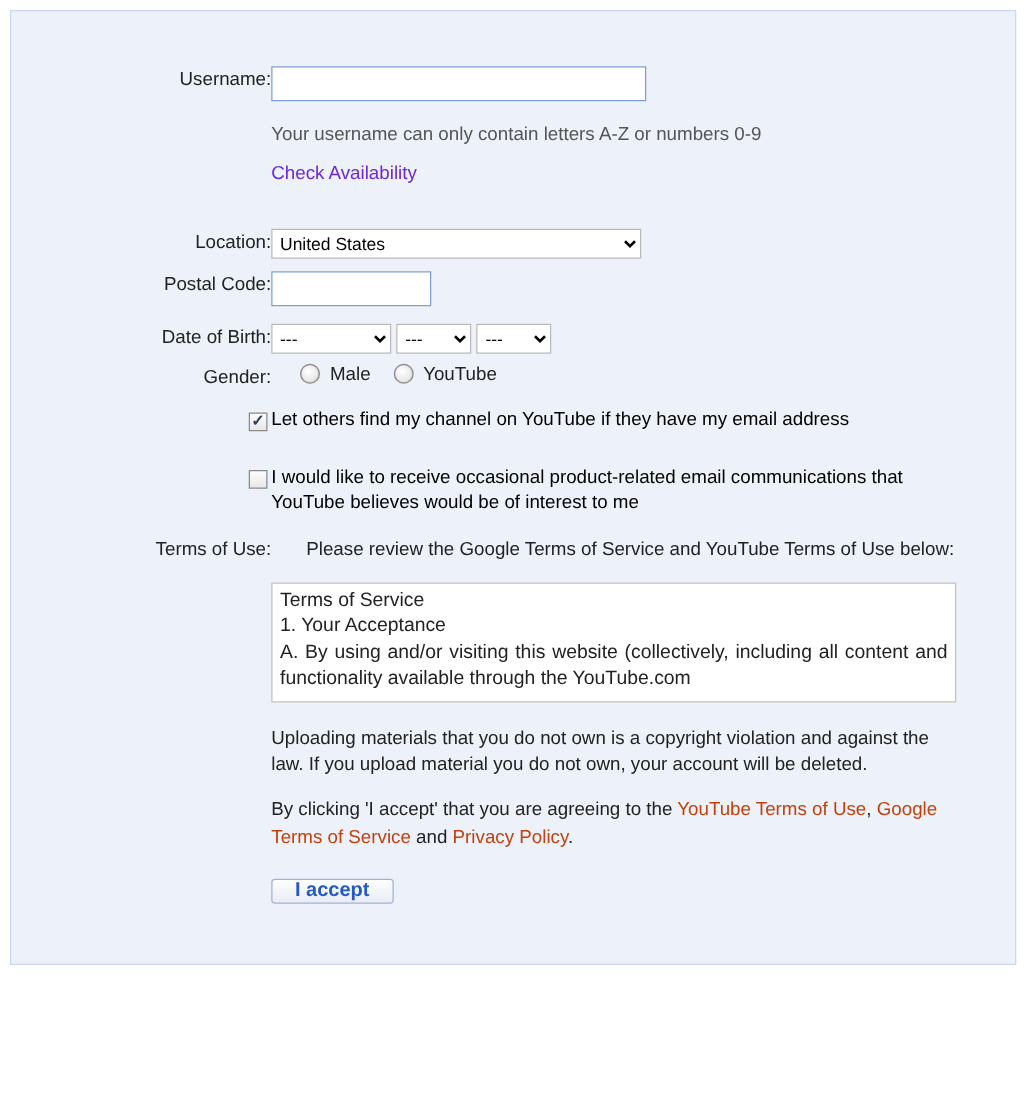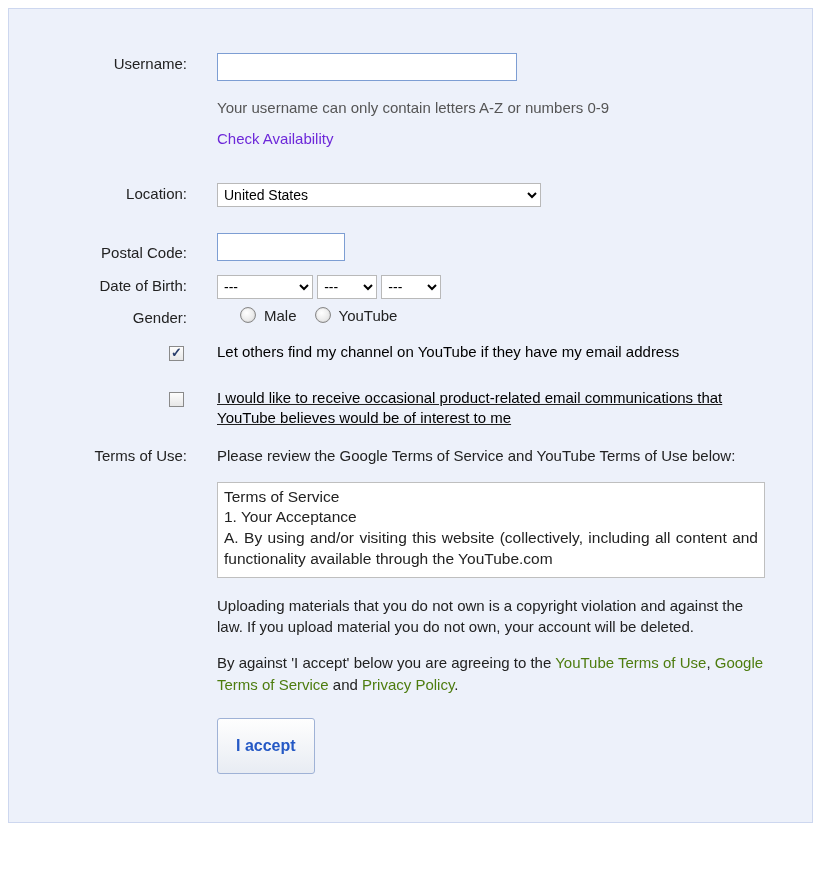--- a/index.html
+++ b/index.html
@@ -19,21 +19,21 @@
   }
   .row {
     display: flex;
     align-items: flex-start;
     margin-bottom: 6px;
   }
   .label-col {
     width: 192px;
     flex: 0 0 192px;
     text-align: right;
-    padding-right: 30px;
+    padding-right: 0;
     padding-top: 4px;
     font-size: 15px;
     color: #222;
   }
   .field-col {
     flex: 1;
     padding-top: 2px;
   }
   input.text {
     border: 1px solid #7d9ed3;
@@ -55,21 +55,21 @@
     cursor: pointer;
     display: inline-block;
   }
   select {
     background: #fff;
     border: 1px solid #b9b9b9;
     height: 24px;
     font-size: 14px;
     padding: 1px 2px;
   }
-  .sel-location { width: 324px; }
+  .sel-location { width: 296px; }
   .sel-month { width: 96px; }
   .sel-day { width: 60px; }
   .sel-year { width: 60px; }
   .gender-col { display:flex; align-items:flex-start; gap:4px; padding-top:2px;}
   .radio {
     appearance: none;
     width: 16px; height: 16px;
     border: 1px solid #888;
     border-radius: 50%;
     background: radial-gradient(circle at 40% 35%, #fff, #dcdcdc);
@@ -110,24 +110,24 @@
     padding: 4px 6px;
     font-size: 15.5px;
     line-height: 1.35;
     overflow-y: scroll;
     color: #222;
     resize: none;
     font-family: Arial, Helvetica, sans-serif;
     text-align: justify;
   }
   .agree-text { font-size:15px; line-height:1.45; color:#222; margin-top:14px; width:548px;}
-  .agree-text a { color:#4d7c0f; text-decoration:none; }
+  .agree-text a { color:#c2410c; text-decoration:none; }
   .accept-btn {
     margin-top: 22px;
-    padding: 18px 18px;
+    padding: 0 18px;
     font-size: 16px;
     font-weight: bold;
     color: #2559c5;
     background: linear-gradient(#fefefe, #e8ecf3);
     border: 1px solid #9fb2d6;
     border-radius: 3px;
     cursor: pointer;
   }
   .spacer { height: 28px; }
 </style>
@@ -150,21 +150,21 @@
 
   <div class="row">
     <div class="label-col">Location:</div>
     <div class="field-col">
       <select class="sel-location">
         <option>United States</option>
       </select>
     </div>
   </div>
 
-  <div class="row" style="margin-top:24px;align-items:flex-end;">
+  <div class="row" style="margin-top:8px;">
     <div class="label-col">Postal Code:</div>
     <div class="field-col">
       <input type="text" class="text postal-input" value="" style="">
     </div>
   </div>
 
   <div class="row" style="margin-top:12px;">
     <div class="label-col">Date of Birth:</div>
     <div class="field-col">
       <select class="sel-month"><option>---</option></select>
@@ -184,39 +184,39 @@
     </div>
   </div>
 
   <div class="row check-row" style="margin-top:14px;">
     <div class="label-col">
       <input type="checkbox" class="check" checked="" style="">
     </div>
     <div class="field-col">Let others find my channel on YouTube if they have my email address</div>
   </div>
 
-  <div class="row check-row" style="margin-top:22px;text-decoration:underline;">
+  <div class="row check-row" style="margin-top:22px;">
     <div class="label-col">
       <input type="checkbox" class="check" style="">
     </div>
     <div class="field-col">I would like to receive occasional product-related email communications that YouTube believes would be of interest to me</div>
   </div>
 
   <div class="row" style="margin-top:14px;">
     <div class="label-col">Terms of Use:</div>
     <div class="field-col">
-      <div style="line-height:1.4;">Please review the Google Terms of Service and YouTube Terms of Use below:</div>
+      <div style="line-height:1.4;margin-left:28px;">Please review the Google Terms of Service and YouTube Terms of Use below:</div>
 
       <textarea readonly="" class="tos-box" style="margin-top: 16px;">Terms of Service
 1. Your Acceptance
 A. By using and/or visiting this website (collectively, including all content and functionality available through the YouTube.com</textarea>
 
       <div class="agree-text">Uploading materials that you do not own is a copyright violation and against the law. If you upload material you do not own, your account will be deleted.</div>
 
       <div class="agree-text">
-        <span>By against 'I accept' below you are agreeing to the </span><a href="#">YouTube Terms of Use</a><span>, </span><a href="#">Google Terms of Service</a><span> and </span><a href="#">Privacy Policy</a><span>.</span>
+        <span>By clicking 'I accept' that you are agreeing to the </span><a href="#">YouTube Terms of Use</a><span>, </span><a href="#">Google Terms of Service</a><span> and </span><a href="#">Privacy Policy</a><span>.</span>
       </div>
 
       <button class="accept-btn">I accept</button>
     </div>
   </div>
 
 </div>
 
 </body></html>

